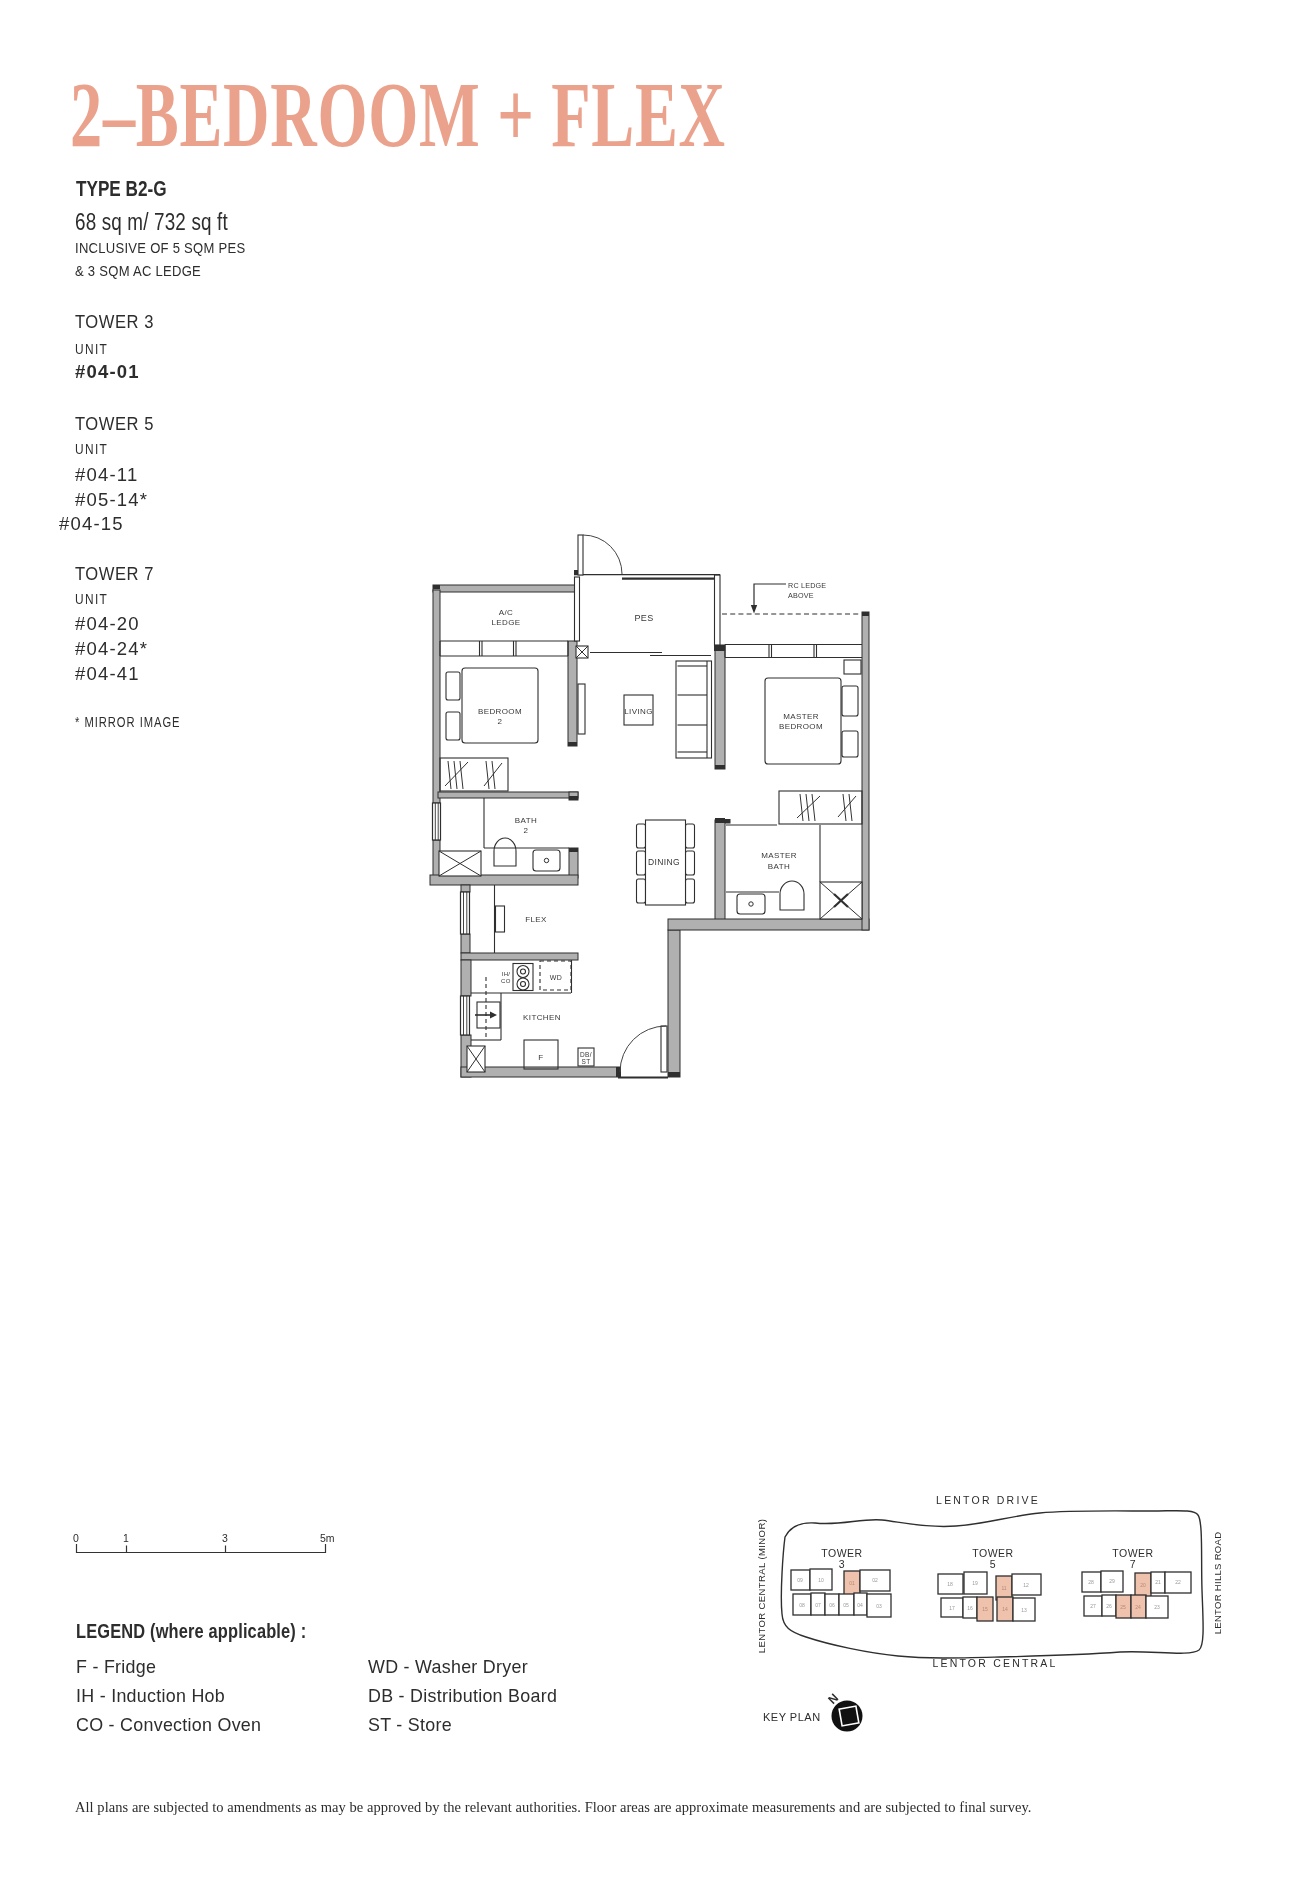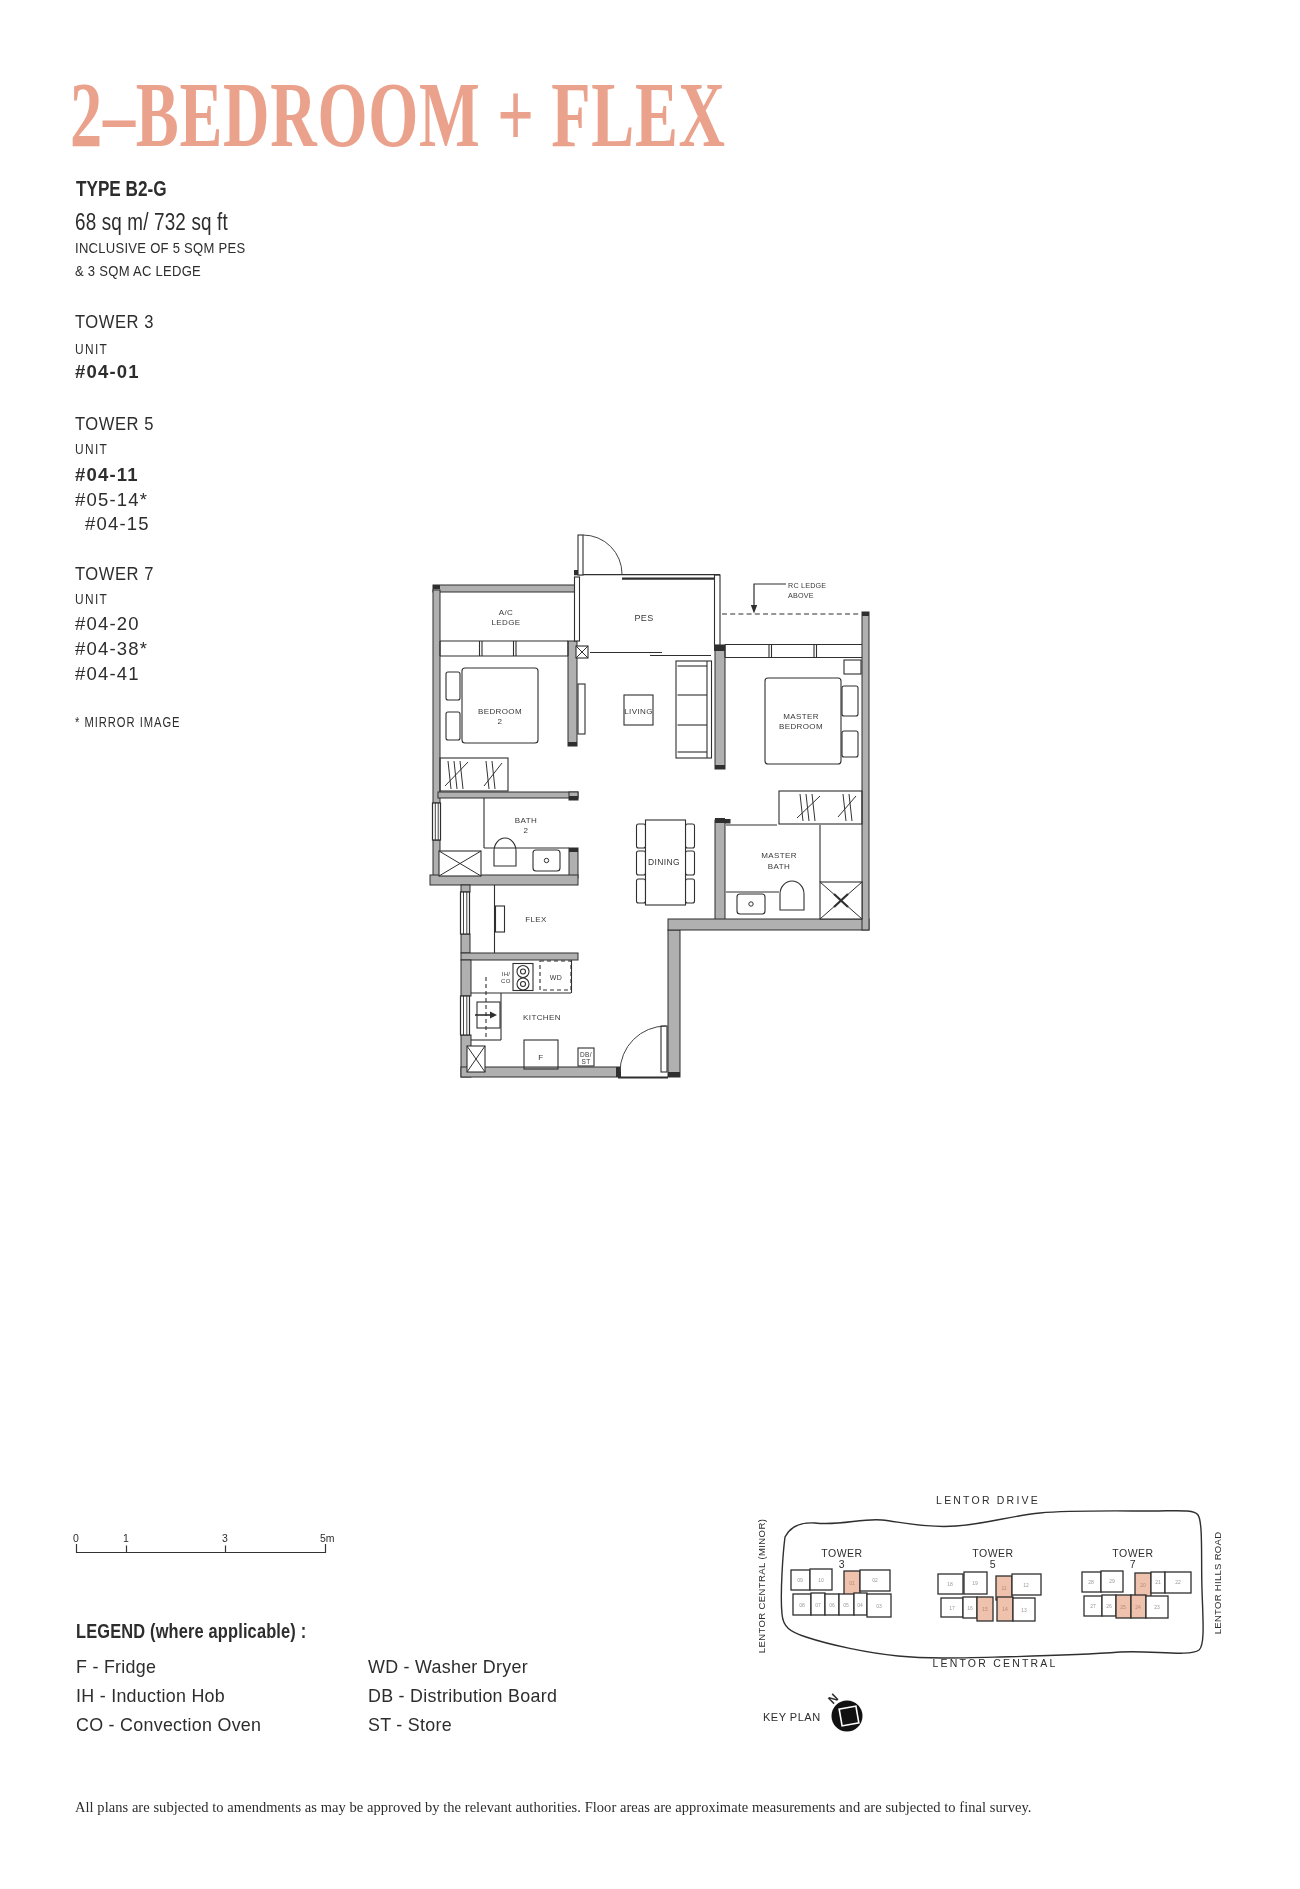--- a/index.html
+++ b/index.html
@@ -16,28 +16,28 @@
 <div class="abs" style="left:75px;top:211px;font-size:23px;letter-spacing:0.2px;line-height:1;transform:scaleX(0.82);transform-origin:0 0;">68 sq m/ 732 sq ft</div>
 <div class="abs" style="left:75px;top:239.5px;font-size:15px;letter-spacing:0.3px;line-height:1;transform:scaleX(0.87);transform-origin:0 0;">INCLUSIVE OF 5 SQM PES</div>
 <div class="abs" style="left:75px;top:262.5px;font-size:15px;letter-spacing:0.3px;line-height:1;transform:scaleX(0.87);transform-origin:0 0;">&amp; 3 SQM AC LEDGE</div>
 
 <div class="abs" style="left:75px;top:312.5px;font-size:18px;letter-spacing:0.6px;line-height:1;transform:scaleX(0.92);transform-origin:0 0;">TOWER 3</div>
 <div class="abs" style="left:75px;top:341.5px;font-size:14px;letter-spacing:1.6px;line-height:1;transform:scaleX(0.85);transform-origin:0 0;">UNIT</div>
 <div class="abs" style="left:75px;top:362.5px;font-size:18.5px;letter-spacing:1.2px;line-height:1;font-weight:bold;">#04-01</div>
 
 <div class="abs" style="left:75px;top:415px;font-size:18px;letter-spacing:0.6px;line-height:1;transform:scaleX(0.92);transform-origin:0 0;">TOWER 5</div>
 <div class="abs" style="left:75px;top:441.5px;font-size:14px;letter-spacing:1.6px;line-height:1;transform:scaleX(0.85);transform-origin:0 0;">UNIT</div>
-<div class="abs" style="left:75px;top:465.5px;font-size:18.5px;letter-spacing:1.2px;line-height:1;font-weight:bold;">#04-11</div>
+<div class="abs" style="left:75px;top:465.5px;font-size:18.5px;letter-spacing:1.2px;line-height:1;">#04-11</div>
 <div class="abs" style="left:75px;top:490.5px;font-size:18.5px;letter-spacing:1.2px;line-height:1;">#05-14*</div>
-<div class="abs" style="left:85px;top:514.5px;font-size:18.5px;letter-spacing:1.2px;line-height:1;">#04-15</div>
+<div class="abs" style="left:59px;top:514.5px;font-size:18.5px;letter-spacing:1.2px;line-height:1;">#04-15</div>
 
 <div class="abs" style="left:75px;top:564.5px;font-size:18px;letter-spacing:0.6px;line-height:1;transform:scaleX(0.92);transform-origin:0 0;">TOWER 7</div>
 <div class="abs" style="left:75px;top:591.5px;font-size:14px;letter-spacing:1.6px;line-height:1;transform:scaleX(0.85);transform-origin:0 0;">UNIT</div>
 <div class="abs" style="left:75px;top:615px;font-size:18.5px;letter-spacing:1.2px;line-height:1;">#04-20</div>
-<div class="abs" style="left:75px;top:639.5px;font-size:18.5px;letter-spacing:1.2px;line-height:1;">#04-38*</div>
+<div class="abs" style="left:75px;top:639.5px;font-size:18.5px;letter-spacing:1.2px;line-height:1;">#04-24*</div>
 <div class="abs" style="left:75px;top:664.5px;font-size:18.5px;letter-spacing:1.2px;line-height:1;">#04-41</div>
 
 <div class="abs" style="left:75px;top:714.5px;font-size:14px;letter-spacing:1.2px;line-height:1;transform:scaleX(0.80);transform-origin:0 0;">* MIRROR IMAGE</div>
 
 <div class="abs" style="left:76px;top:1620.5px;font-size:20.5px;font-weight:bold;letter-spacing:0.2px;line-height:1;transform:scaleX(0.80);transform-origin:0 0;">LEGEND (where applicable) :</div>
 <div class="abs" style="left:76px;top:1656.5px;font-size:19px;letter-spacing:0.3px;line-height:1;transform:scaleX(0.94);transform-origin:0 0;">F - Fridge</div>
 <div class="abs" style="left:76px;top:1686px;font-size:19px;letter-spacing:0.3px;line-height:1;transform:scaleX(0.94);transform-origin:0 0;">IH - Induction Hob</div>
 <div class="abs" style="left:76px;top:1715px;font-size:19px;letter-spacing:0.3px;line-height:1;transform:scaleX(0.94);transform-origin:0 0;">CO - Convection Oven</div>
 <div class="abs" style="left:368px;top:1656.5px;font-size:19px;letter-spacing:0.3px;line-height:1;transform:scaleX(0.94);transform-origin:0 0;">WD - Washer Dryer</div>
 <div class="abs" style="left:368px;top:1686px;font-size:19px;letter-spacing:0.3px;line-height:1;transform:scaleX(0.94);transform-origin:0 0;">DB - Distribution Board</div>

